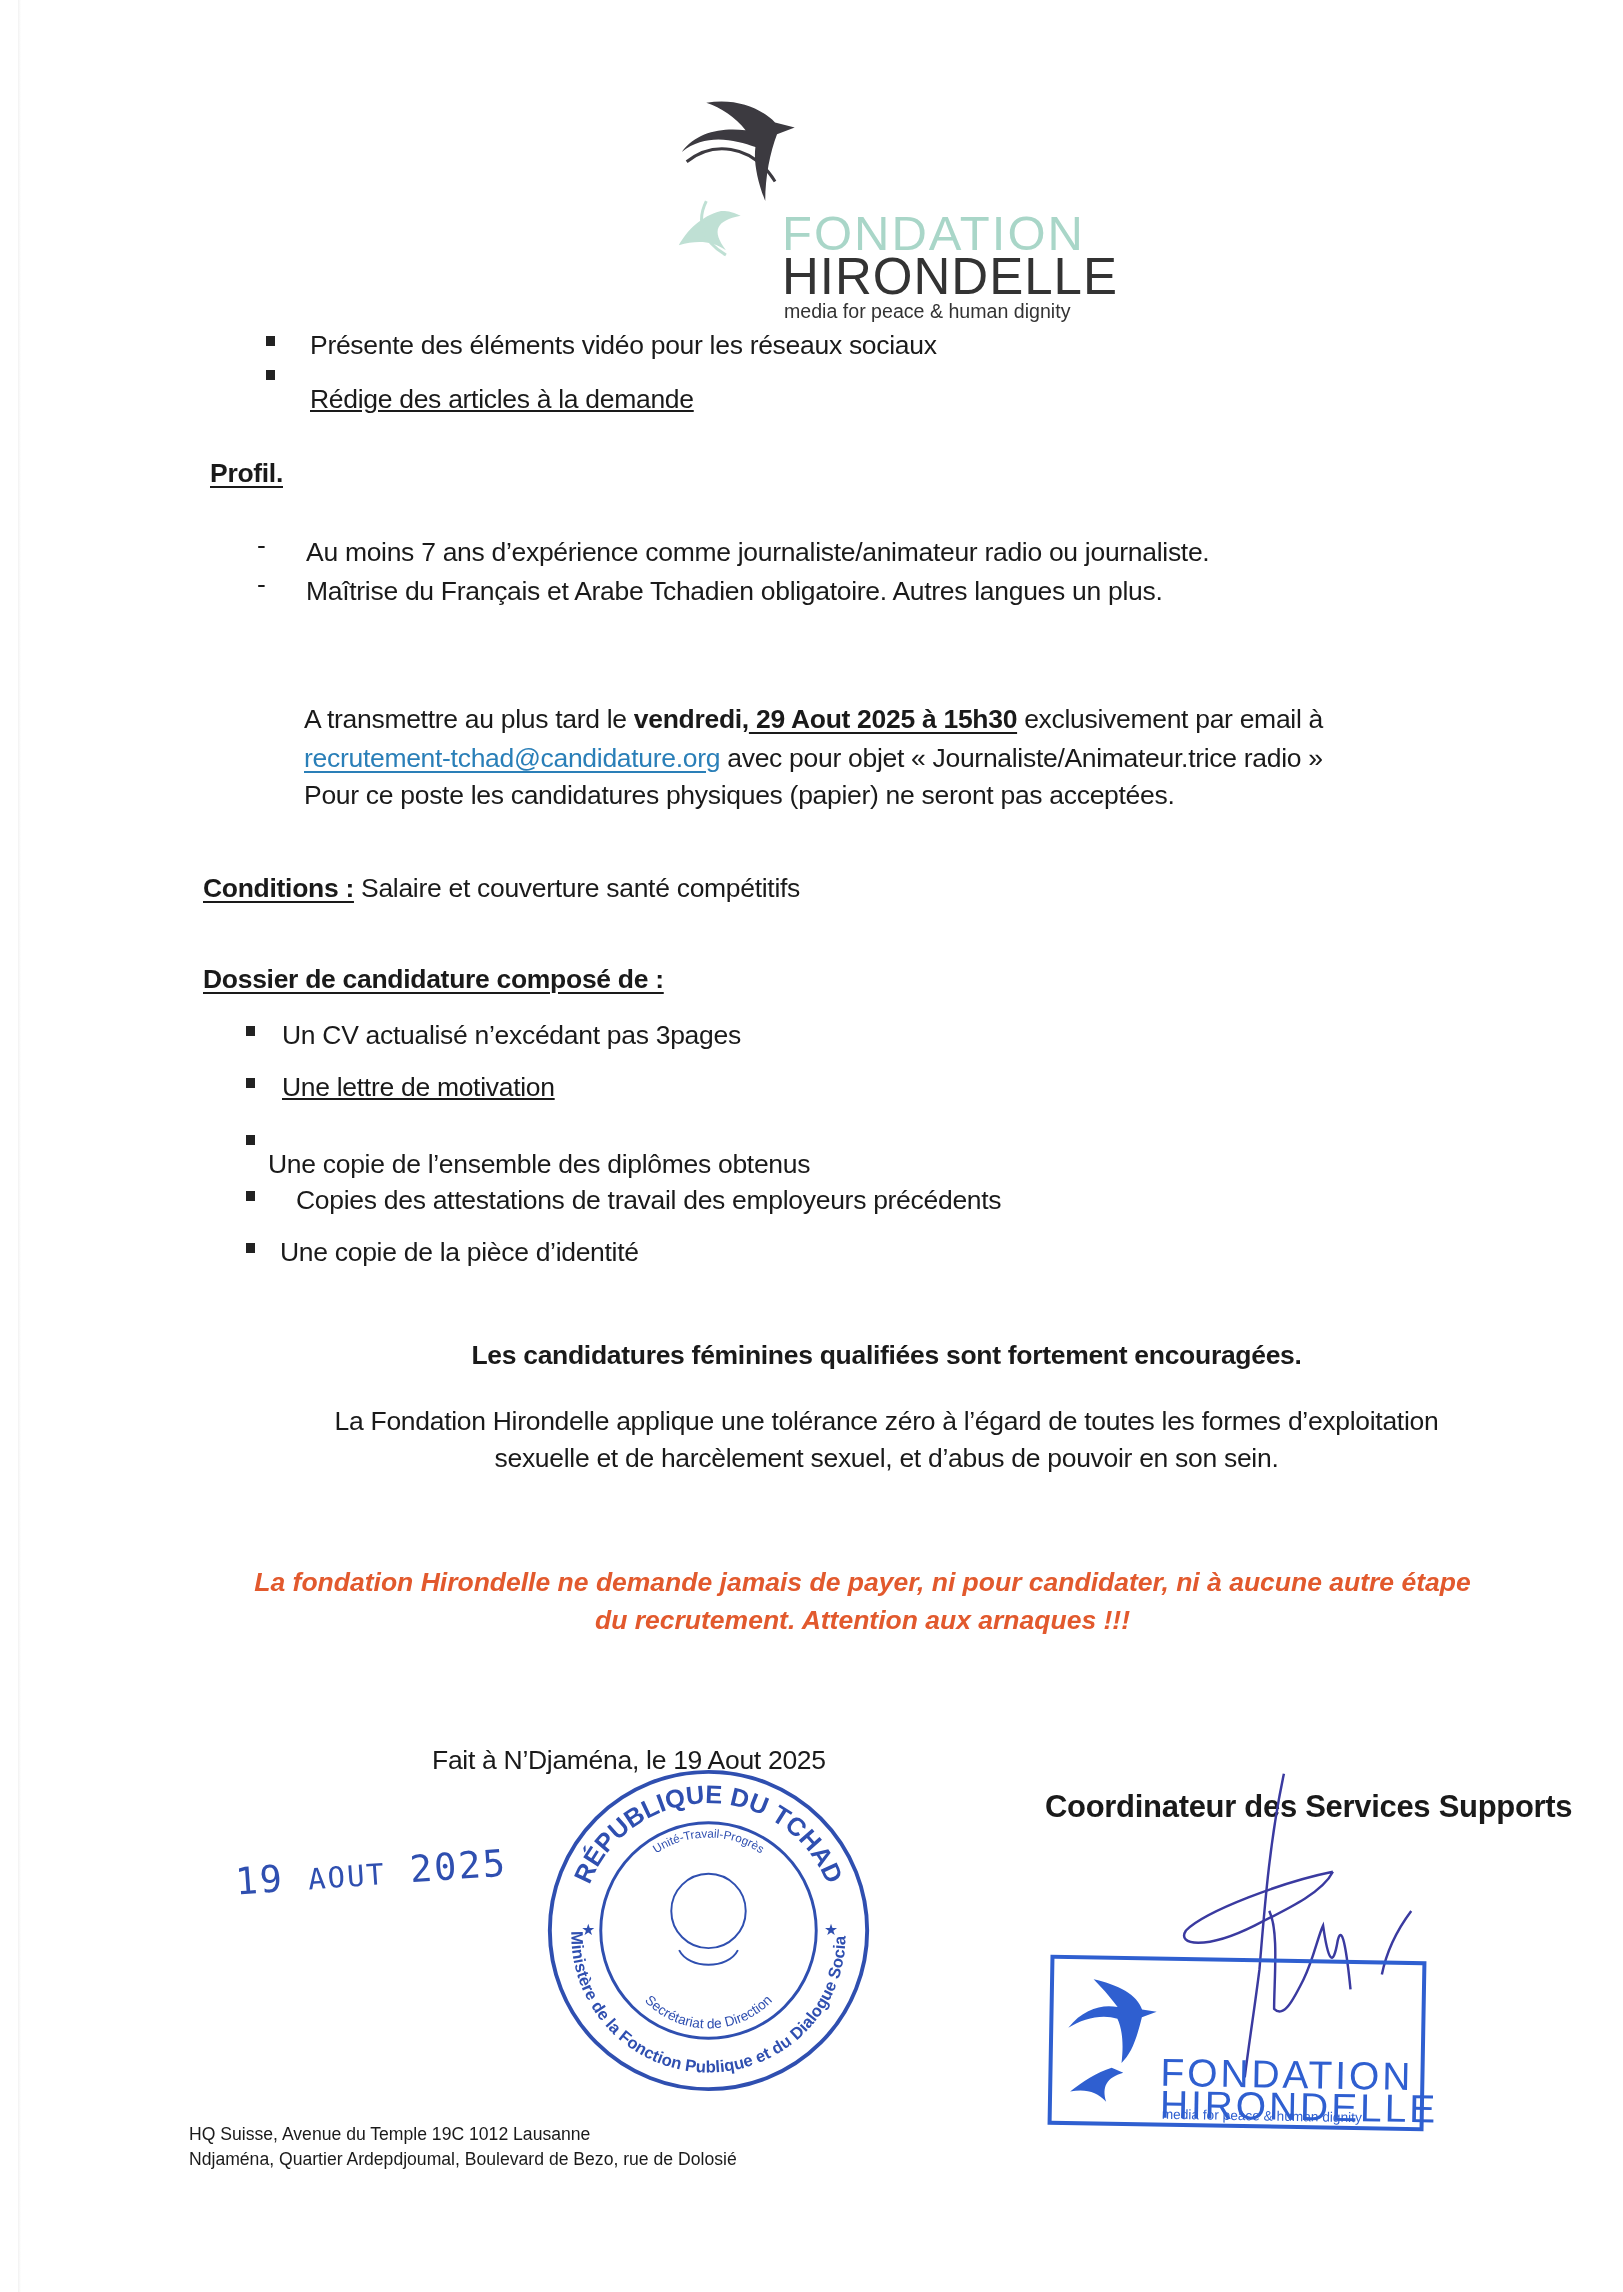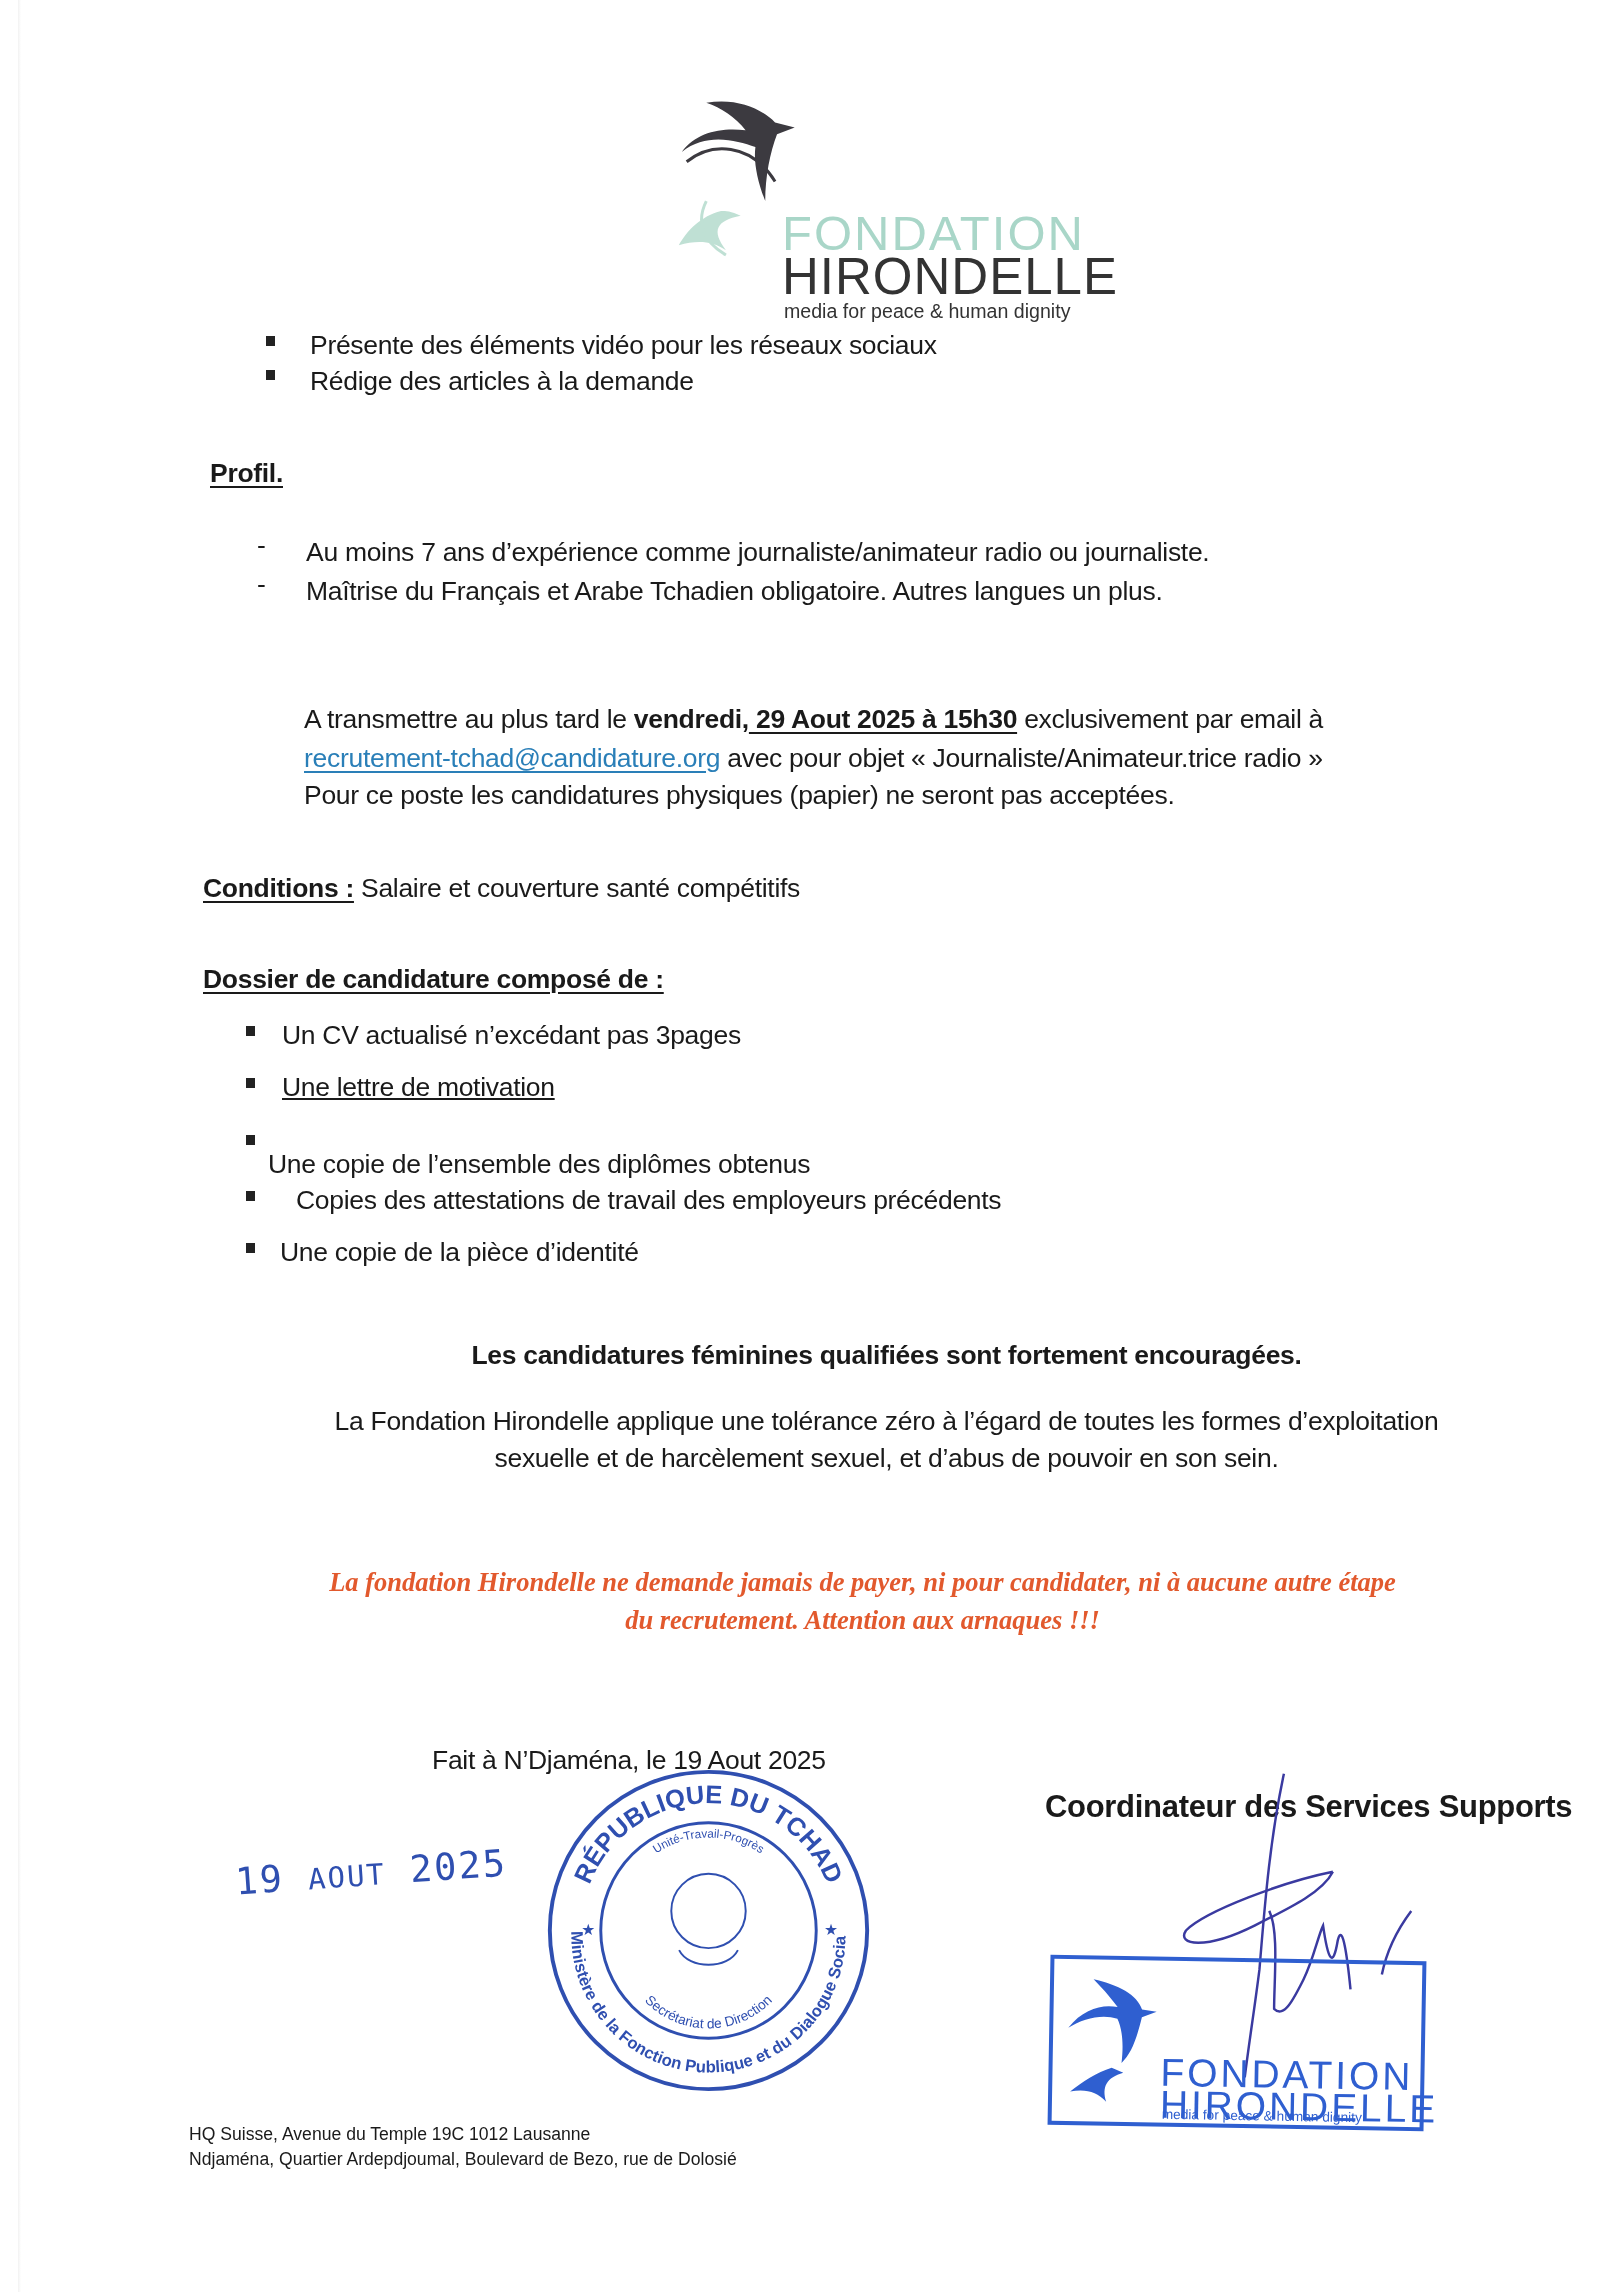--- a/index.html
+++ b/index.html
@@ -8,21 +8,21 @@
     font-family: "Liberation Sans", "DejaVu Sans", sans-serif; color: #1a1a1a;
   }
   .page-edge { position: absolute; left: 17.6px; top: 0; width: 3.9px; height: 2293px; background: linear-gradient(to right, #f2f2f2, #ffffff); }
   .abs { position: absolute; }
   .txt { font-size: 26.5px; line-height: 33px; white-space: nowrap; letter-spacing: -0.3px; }
   .bold { font-weight: bold; }
   .ul { text-decoration: underline; text-underline-offset: 3.9px; text-decoration-thickness: 2px; }
   .bullet-sq { position: absolute; width: 8.8px; height: 9.8px; background: #222; }
   .dash { position: absolute; font-size: 26.5px; line-height: 33px; }
   .link { color: #2a7fb8; text-decoration: underline; text-underline-offset: 3.9px; }
-  .warn { color: #e2592d; font-style: italic; font-weight: bold; font-size: 26.5px; line-height: 35px; white-space: nowrap; font-family: Liberation Serif, serif; }
+  .warn { color: #e2592d; font-style: italic; font-weight: bold; font-size: 26.5px; line-height: 35px; white-space: nowrap; }
   .center { text-align: center; }
   
   .logo-fondation { font-size: 49px; letter-spacing: 2px; color: #a9d6c8; line-height: 49px; font-weight: normal; }
   .logo-hirondelle { font-size: 51px; letter-spacing: 1px; color: #333; line-height: 49px; }
   .logo-tagline { font-size: 19.6px; color: #333; line-height: 21.6px; }
   
   .date-stamp { color: #2f4fb0; font-family: "DejaVu Sans Mono", monospace; font-size: 37px; transform: rotate(-4deg); letter-spacing: 2px; }
   .stamp-box { border: 4.9px solid #2f5fd0; transform: rotate(1deg); }
   .stamp-text { color: #2f5fd0; font-size: 39px; letter-spacing: 2.9px; line-height: 37px; }
   .stamp-small { color: #2f5fd0; font-size: 13.7px; line-height: 13.7px; }
@@ -41,21 +41,21 @@
     <path d="M40 110 C30 130, 35 150, 60 165" stroke="#bfe0d4" stroke-width="3" fill="none"></path>
   </svg>
   <div class="abs logo-fondation" style="left:125px; top:116px;">FONDATION</div>
   <div class="abs logo-hirondelle" style="left:125px; top:159px;">HIRONDELLE</div>
   <div class="abs logo-tagline" style="left:127px; top:208px;">media for peace &amp; human dignity</div>
 </div>
 
 <div class="bullet-sq" style="left:266px; top:336px;"></div>
 <div class="abs txt" style="left:310px; top:329px;">Présente des éléments vidéo pour les réseaux sociaux</div>
 <div class="bullet-sq" style="left:266px; top:370px;"></div>
-<div class="abs txt" style="left:310px; top:365px;">Rédige des articles à la demande</div>
+<div class="abs txt" style="left:310px; top:383px;text-decoration:underline;">Rédige des articles à la demande</div>
 
 <div class="abs txt bold ul" style="left:210px; top:457px;">Profil.</div>
 <div class="dash" style="left:257px; top:529px;">-</div>
 <div class="abs txt" style="left:306px; top:536px;">Au moins 7 ans d’expérience comme journaliste/animateur radio ou journaliste.</div>
 <div class="dash" style="left:257px; top:568px;">-</div>
 <div class="abs txt" style="left:306px; top:575px;">Maîtrise du Français et Arabe Tchadien obligatoire. Autres langues un plus.</div>
 
 <div class="abs txt" style="left:304px; top:703px;">
   <span>A transmettre au plus tard le </span><span class="bold">vendredi,</span><span class="bold ul"> 29 Aout 2025 à 15h30</span><span> exclusivement par email à</span>
 </div>

